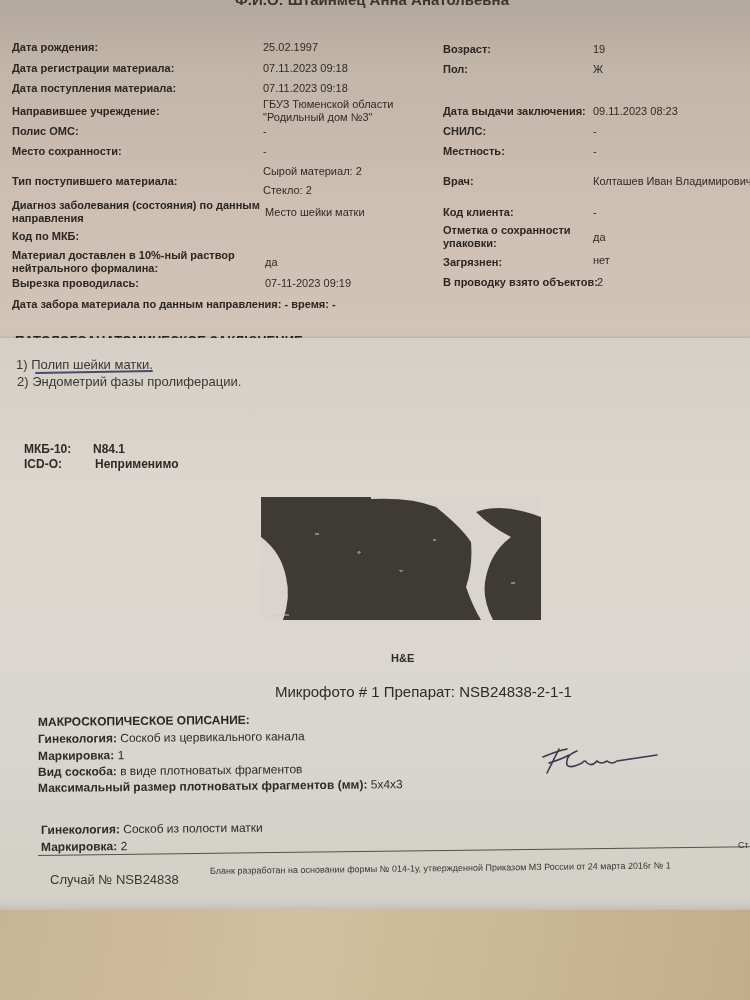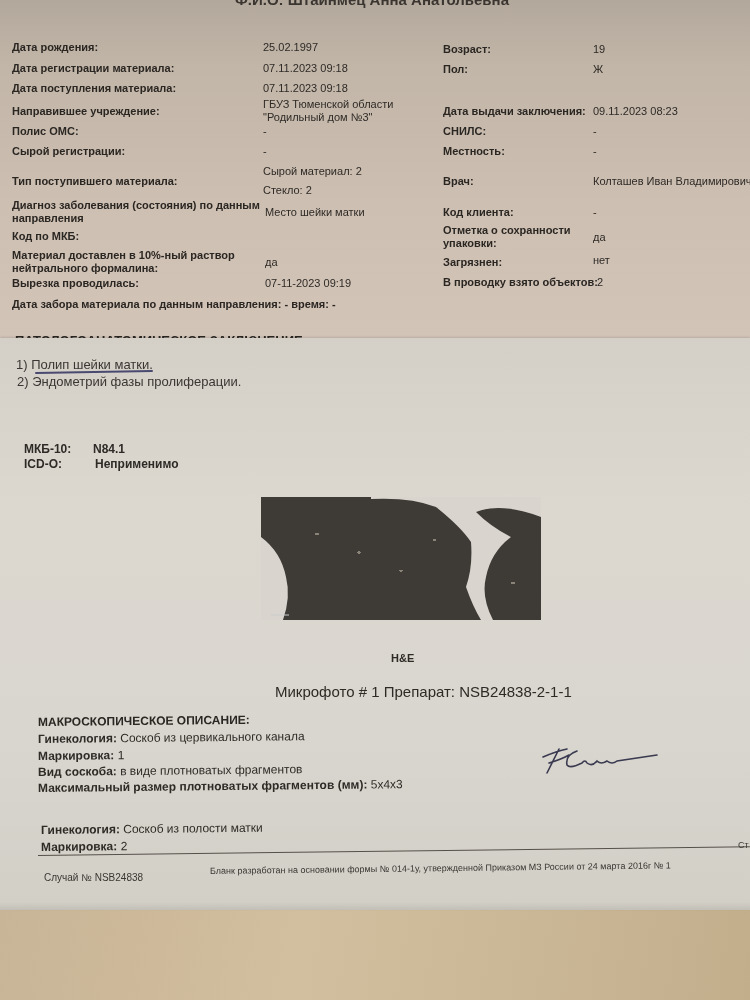--- a/index.html
+++ b/index.html
@@ -57,21 +57,21 @@
     .micrograph svg { position: absolute; left: 0; top: 0; }
     .caption-stain { position: absolute; left: 391px; top: 652px; font-size: 11px; font-weight: bold; color: #2e2a26; }
     .caption-photo { position: absolute; left: 275px; top: 683px; font-size: 15px; color: #2e2a26; white-space: nowrap; }
     .macro-title { position: absolute; left: 38px; top: 715px; font-size: 12px; font-weight: bold; color: #2a2622; transform: rotate(-0.6deg); transform-origin: left; white-space: nowrap; }
     .macro-line { position: absolute; font-size: 12px; color: #2e2a26; white-space: nowrap; transform: rotate(-0.6deg); transform-origin: left; }
     .macro-line b { font-weight: bold; }
     .footer-rule {
       position: absolute; left: 38px; top: 855px; width: 712px; height: 1px; background: #555049;
       transform: rotate(-0.7deg); transform-origin: left;
     }
-    .footer-case { position: absolute; left: 44px; top: 872px; font-size: 10px; color: #3a3632; white-space: nowrap; text-align: right; }
+    .footer-case { position: absolute; left: 50px; top: 872px; font-size: 13px; color: #3a3632; white-space: nowrap; text-align: right; }
     .footer-form { position: absolute; left: 210px; top: 866px; font-size: 9px; color: #3a3632; white-space: nowrap; transform: rotate(-0.7deg); transform-origin: left; }
     .footer-page { position: absolute; left: 738px; top: 840px; font-size: 9px; color: #3a3632; white-space: nowrap; }
     .signature { position: absolute; left: 537px; top: 745px; }
   </style>
 </head>
 <body>
 
 <div class="table-surface"></div>
 
 <div class="sheet-top">
@@ -87,21 +87,21 @@
 
     <span class="lbl" style="left:12px;top:82px">Дата поступления материала:</span>
     <span class="val" style="left:263px;top:82px">07.11.2023 09:18</span>
 
     <span class="lbl" style="left:12px;top:105px">Направившее учреждение:</span>
     <span class="val wrap" style="left:263px;top:98px;width:150px">ГБУЗ Тюменской области "Родильный дом №3"</span>
 
     <span class="lbl" style="left:12px;top:125px">Полис ОМС:</span>
     <span class="val" style="left:263px;top:125px">-</span>
 
-    <span class="lbl" style="left:12px;top:145px">Сырой регистрации:</span>
+    <span class="lbl" style="left:12px;top:145px">Место сохранности:</span>
     <span class="val" style="left:263px;top:145px">-</span>
 
     <span class="lbl" style="left:12px;top:175px">Тип поступившего материала:</span>
     <span class="val" style="left:263px;top:165px">Сырой материал: 2</span>
     <span class="val" style="left:263px;top:184px">Стекло: 2</span>
 
     <span class="lbl wrap" style="left:12px;top:199px;width:250px">Диагноз заболевания (состояния) по данным направления</span>
     <span class="val" style="left:265px;top:206px">Место шейки матки</span>
 
     <span class="lbl" style="left:12px;top:230px">Код по МКБ:</span>

